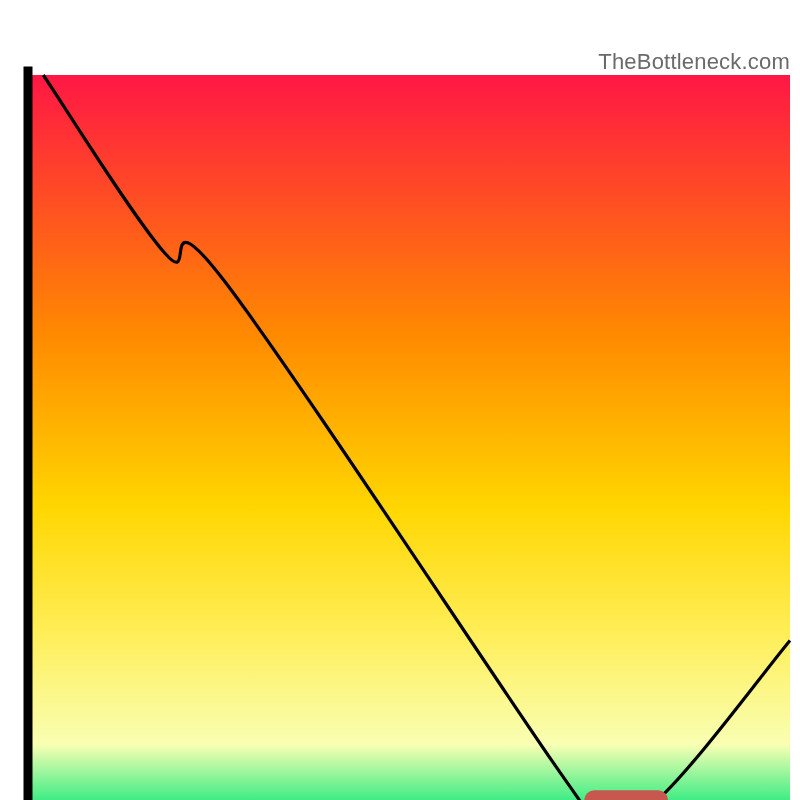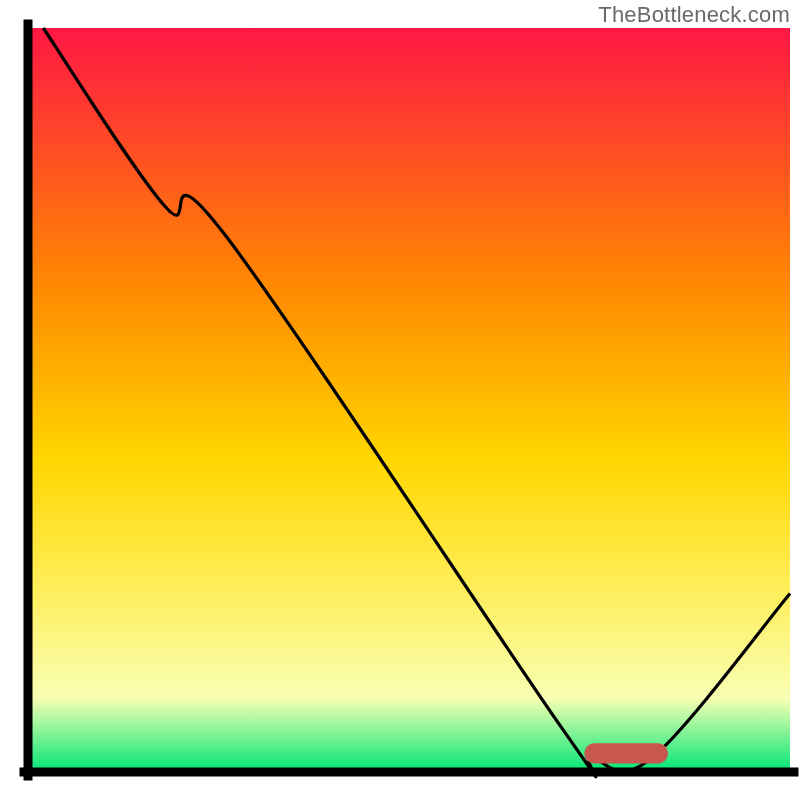--- a/index.html
+++ b/index.html
@@ -7,20 +7,21 @@
     padding: 0;
     width: 800px;
     height: 800px;
     overflow: hidden;
     background: #fff;
   }
   .chart-container {
     position: relative;
     width: 800px;
     height: 720px;
+    margin-top: 47px;
   }
   .attribution {
     position: absolute;
     top: 2px;
     right: 10px;
     font-family: Arial, Helvetica, sans-serif;
     font-size: 22px;
     color: #6a6a6a;
     letter-spacing: 0.2px;
   }

